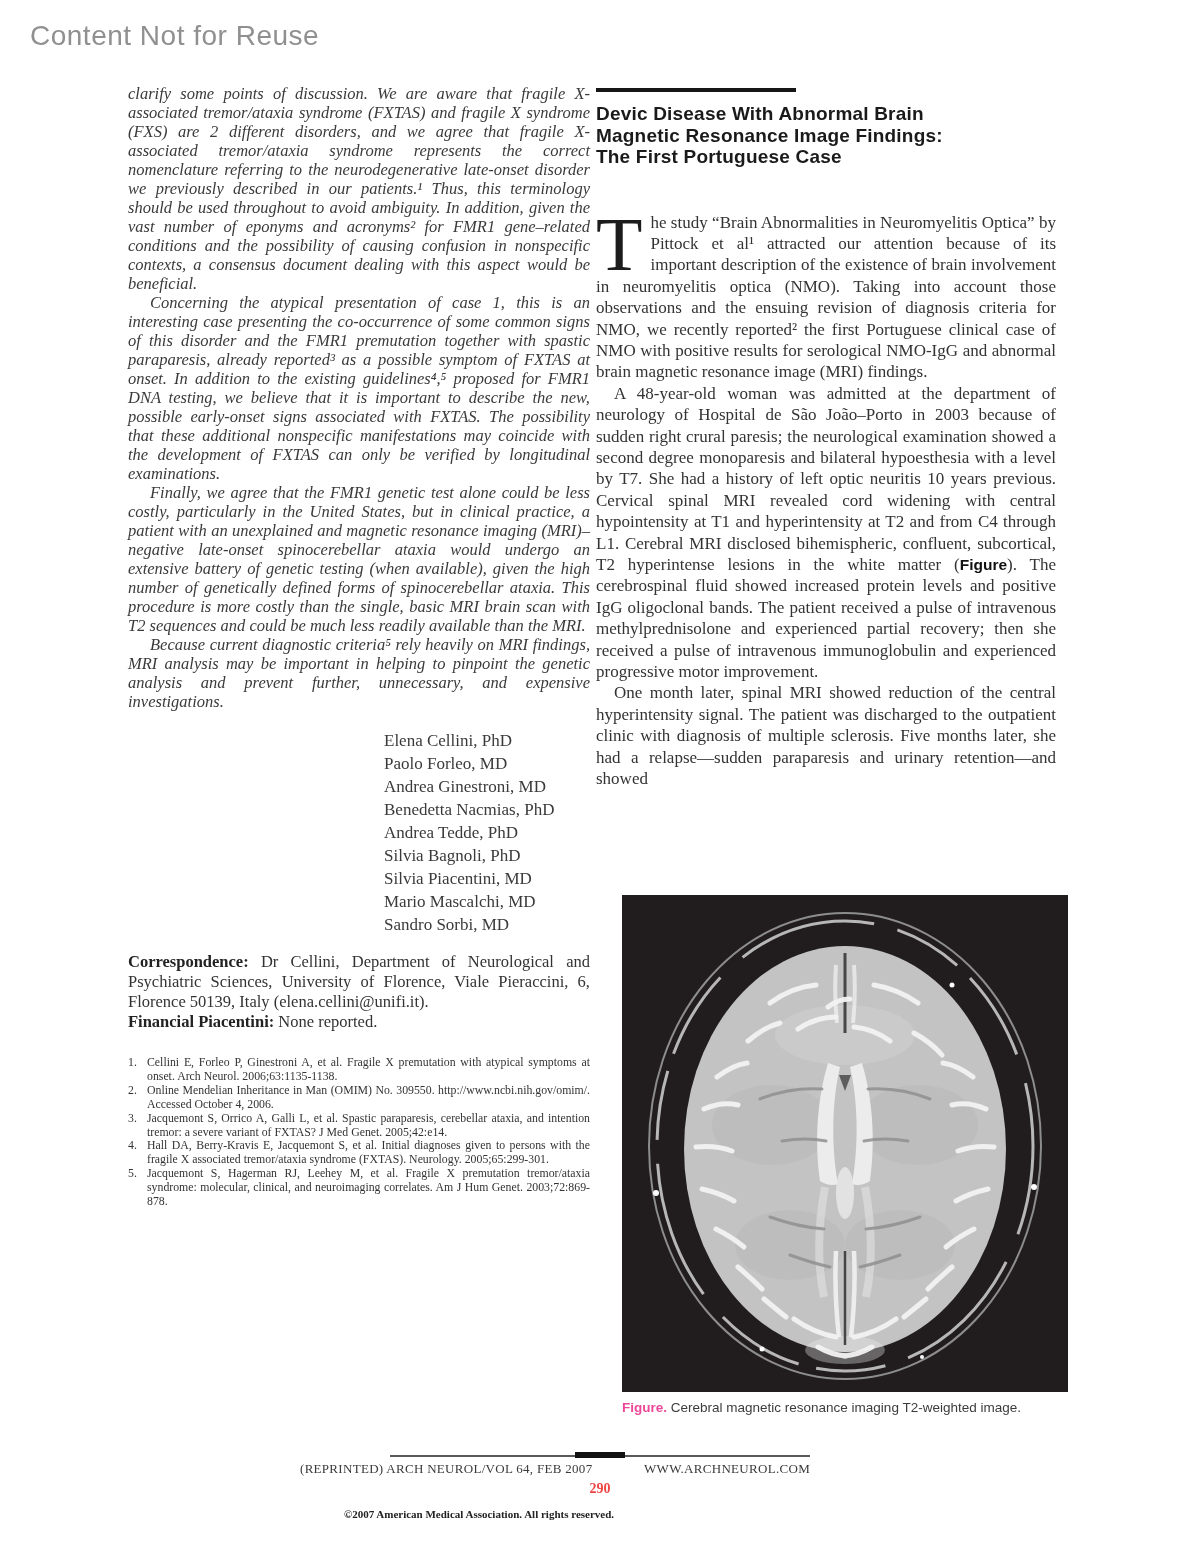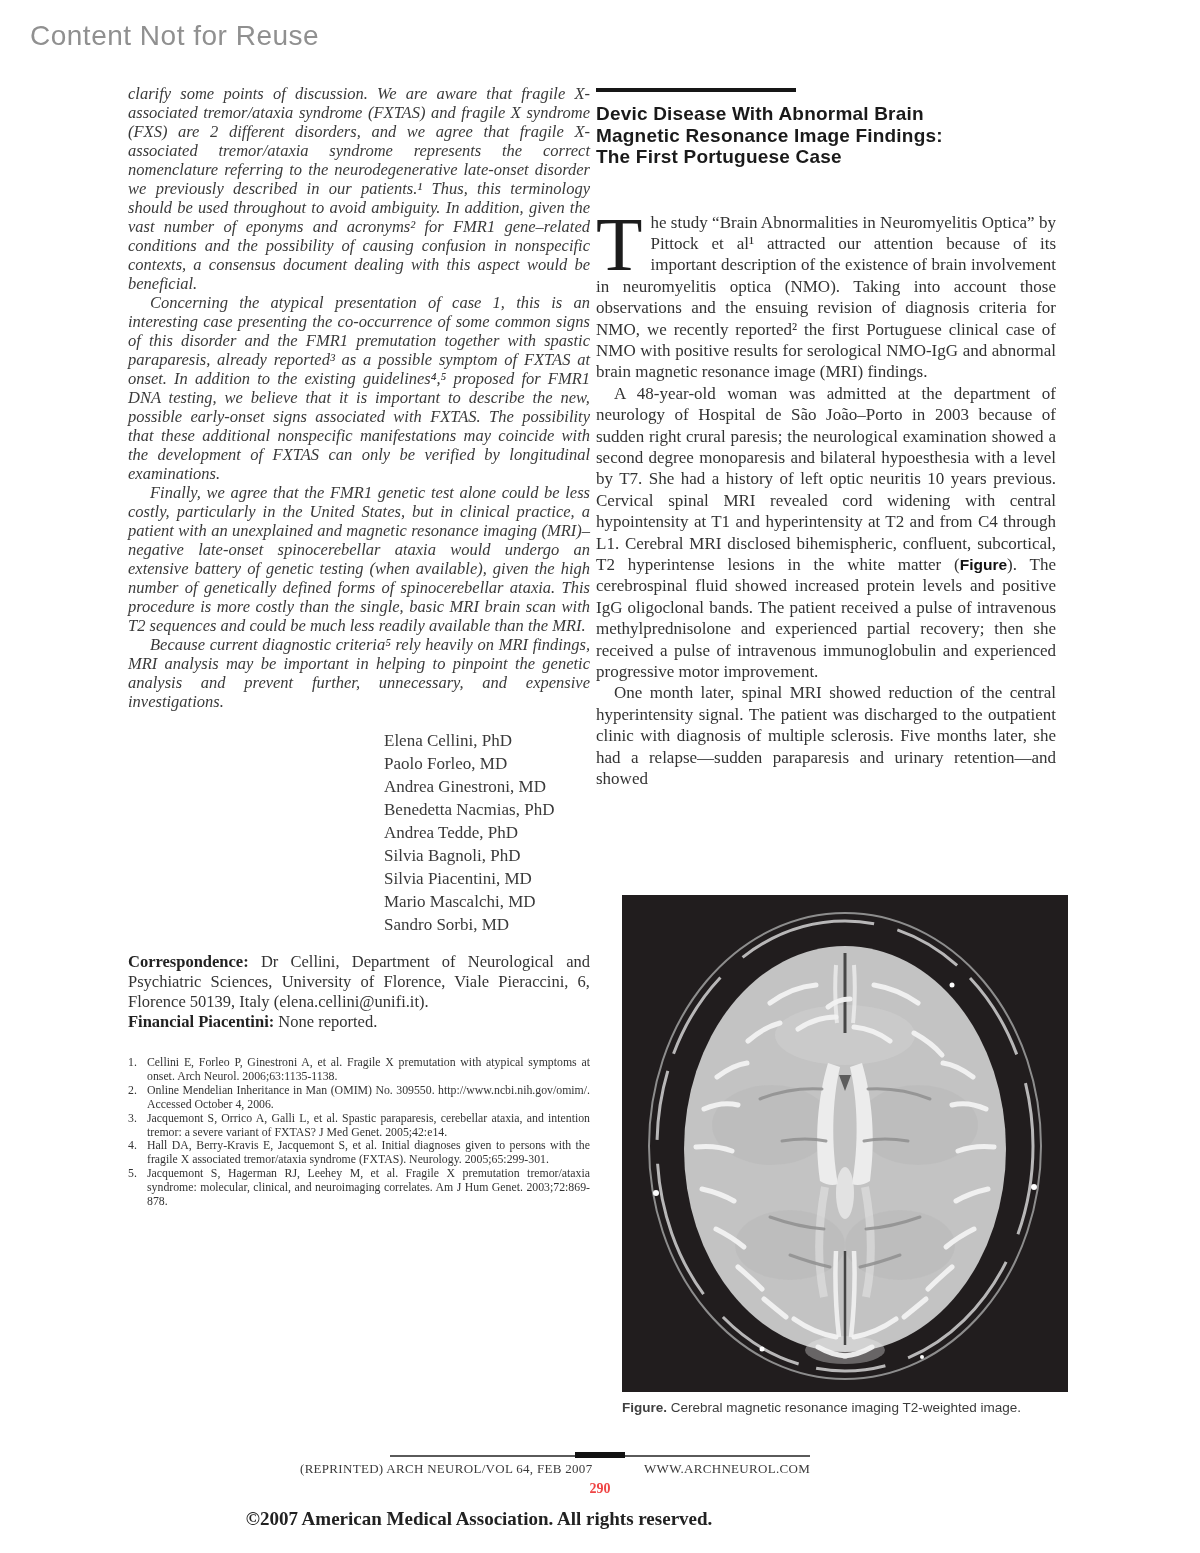--- a/index.html
+++ b/index.html
@@ -43,31 +43,31 @@
     float:left;font-family:"Liberation Serif", serif;
     font-size:76px;line-height:58px;padding:3px 8px 0 0;color:#1c1c1c;
   }
   .figref{font-family:"Liberation Sans", sans-serif;font-weight:800;font-size:15.5px;color:#111;}
   
   .figure-box{position:absolute;left:622px;top:895px;width:446px;height:497px;background:#211d1e;overflow:hidden;}
   .figure-caption{
     position:absolute;left:622px;top:1400px;width:460px;
     font-family:"Liberation Sans", sans-serif;font-size:13.5px;color:#3c3c3c;
   }
-  .figure-caption b{color:#404040;}
+  .figure-caption b{color:#ec4899;}
   
   .footer-rule{position:absolute;left:390px;top:1455px;width:420px;height:2px;background:#5a5a5a;}
   .footer-rule-dark{position:absolute;left:185px;top:-3px;width:50px;height:6px;background:#111;}
   .footer-line1{
     position:absolute;left:300px;top:1461px;width:510px;
     display:flex;justify-content:space-between;
     font-size:13px;color:#3a3a3a;letter-spacing:.3px;gap:40px;
   }
   .page-number{position:absolute;left:390px;top:1481px;width:420px;text-align:center;font-weight:bold;font-size:14px;color:#ef4444;}
-  .copyright-line{position:absolute;left:0;top:1508px;width:958px;text-align:center;font-weight:bold;font-size:19px;color:#222;}
+  .copyright-line{position:absolute;left:0;top:1508px;width:958px;text-align:center;font-weight:bold;font-size:11px;color:#222;}
 </style>
 </head>
 <body>
 
 <div class="watermark">Content Not for Reuse</div>
 
 <div class="col-left">
   <p class="para-it">clarify some points of discussion. We are aware that fragile X-associated tremor/ataxia syndrome (FXTAS) and fragile X syndrome (FXS) are 2 different disorders, and we agree that fragile X-associated tremor/ataxia syndrome represents the correct nomenclature referring to the neurodegenerative late-onset disorder we previously described in our patients.¹ Thus, this terminology should be used throughout to avoid ambiguity. In addition, given the vast number of eponyms and acronyms² for FMR1 gene–related conditions and the possibility of causing confusion in nonspecific contexts, a consensus document dealing with this aspect would be beneficial.</p>
   <p class="para-it indent">Concerning the atypical presentation of case 1, this is an interesting case presenting the co-occurrence of some common signs of this disorder and the FMR1 premutation together with spastic paraparesis, already reported³ as a possible symptom of FXTAS at onset. In addition to the existing guidelines⁴,⁵ proposed for FMR1 DNA testing, we believe that it is important to describe the new, possible early-onset signs associated with FXTAS. The possibility that these additional nonspecific manifestations may coincide with the development of FXTAS can only be verified by longitudinal examinations.</p>
   <p class="para-it indent">Finally, we agree that the FMR1 genetic test alone could be less costly, particularly in the United States, but in clinical practice, a patient with an unexplained and magnetic resonance imaging (MRI)–negative late-onset spinocerebellar ataxia would undergo an extensive battery of genetic testing (when available), given the high number of genetically defined forms of spinocerebellar ataxia. This procedure is more costly than the single, basic MRI brain scan with T2 sequences and could be much less readily available than the MRI.</p>

